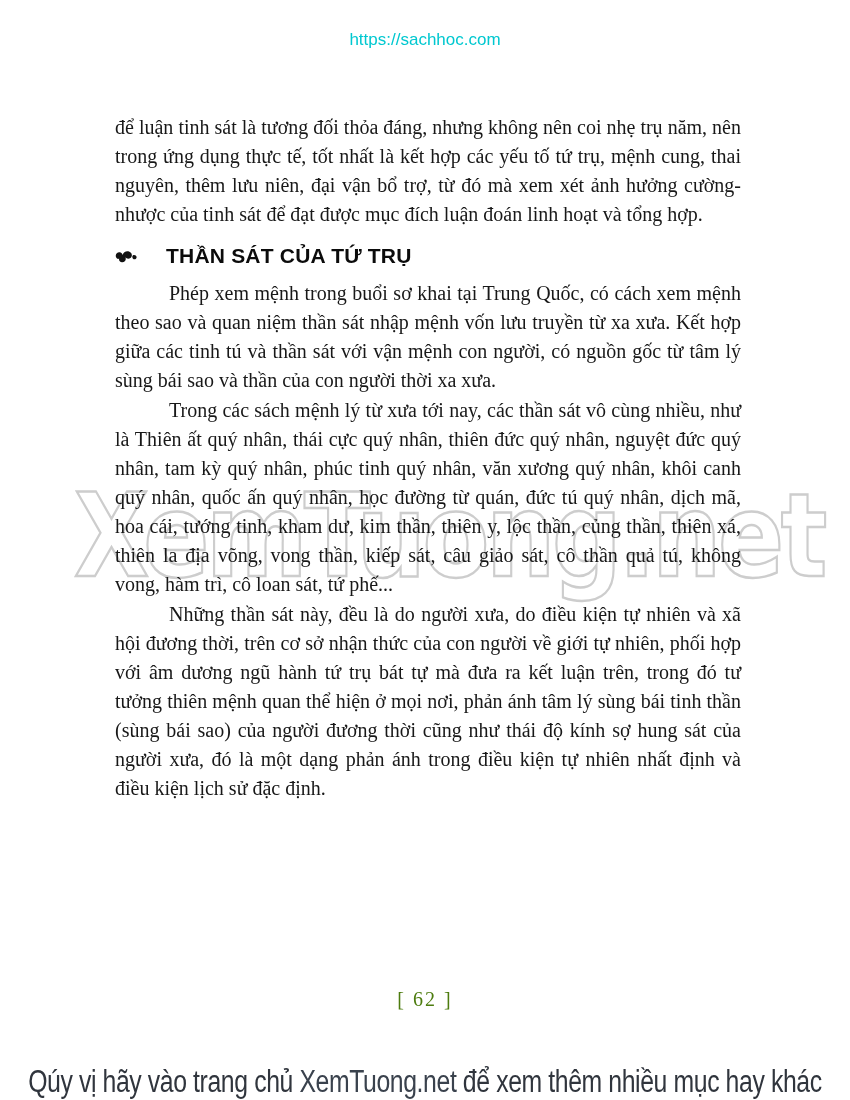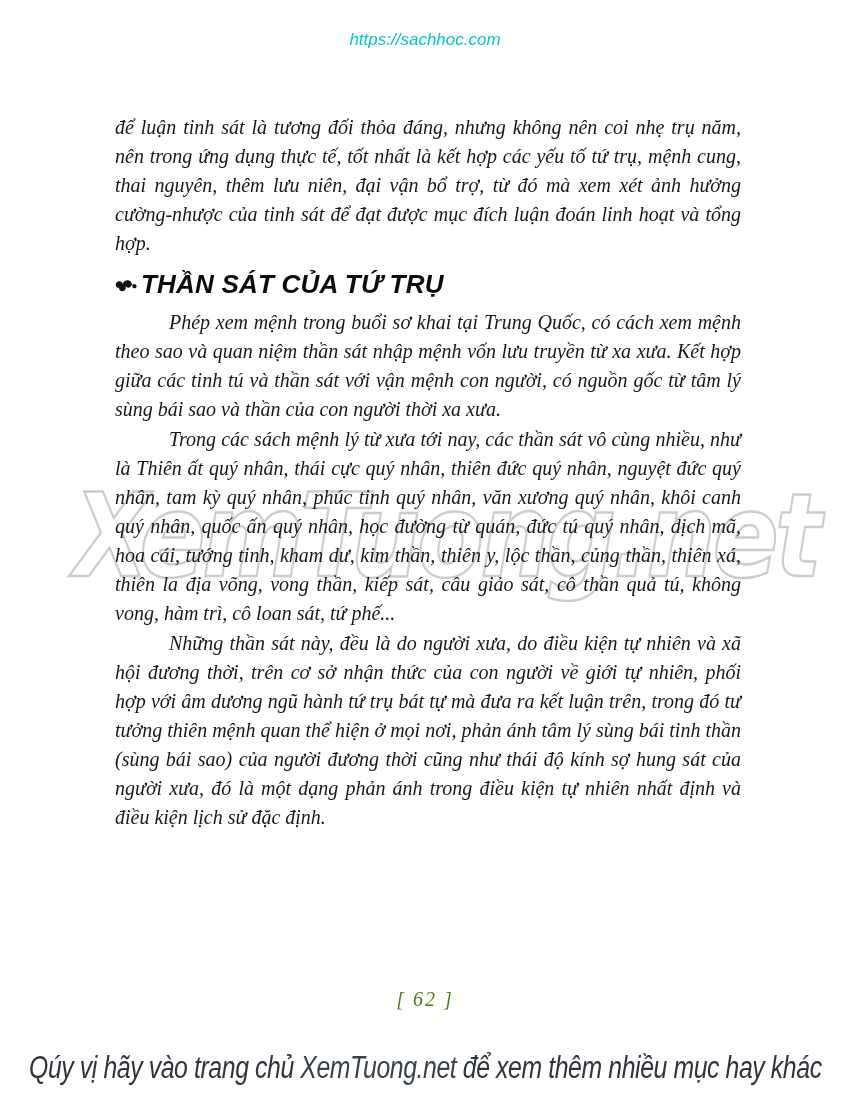--- a/index.html
+++ b/index.html
@@ -1,21 +1,21 @@
 <!DOCTYPE html>
 <html><head>
 <meta charset="utf-8">
 <style>
   html,body{margin:0;padding:0;}
   body{
     width:850px;height:1100px;position:relative;overflow:hidden;
     background:#ffffff;
     font-family:"Liberation Serif", serif;
   }
-  .page{position:absolute;inset:0;background:#ffffff;font-style:italic;}
+  .page{position:absolute;inset:0;background:#ffffff;}
 
   
   .header-link-wrap{
     position:absolute;top:30px;left:0;width:850px;text-align:center;z-index:3;
   }
   .header-link{
     font-family:"Liberation Sans", sans-serif;
     font-size:17px;color:#00c8d0;text-decoration:none;
   }
 
@@ -35,37 +35,37 @@
   .body-block{
     position:absolute;left:114px;top:112px;width:628px;z-index:2;
     font-size:20px;line-height:29px;color:#181818;
     text-align:justify;
   }
   .body-block p{margin:1px;text-indent:54px;}
   .body-block p.noindent{text-indent:0;}
   .section-heading{
     margin:12px 0 9px 0;
     font-family:"Liberation Sans", sans-serif;
-    font-weight:bold;font-size:26px;color:#0b0b0b;
+    font-weight:bold;font-size:21px;color:#0b0b0b;
     letter-spacing:0.2px;
-    display:flex;align-items:center;gap:3px;
+    display:flex;align-items:center;gap:28px;
     text-align:left;
   }
   .orn{display:inline-flex;align-items:center;}
 
   
   .page-number{
     position:absolute;left:0;top:988px;width:850px;text-align:center;z-index:2;
     font-size:20px;color:#4d7c0f;letter-spacing:2px;
   }
 
   
   .footer{
     position:absolute;left:0;top:1050px;width:850px;height:50px;z-index:3;
-    display:flex;align-items:flex-start;justify-content:center;
+    display:flex;align-items:flex-end;justify-content:center;
     background:#ffffff;
   }
   .footer-text{
     font-family:"Liberation Sans", sans-serif;
     font-size:31px;font-weight:500;color:#30353d;white-space:nowrap;
     transform:scaleX(0.80);transform-origin:center;
     letter-spacing:-0.5px;
   }
   .footer-brand{color:#3a424d;}
 </style>

